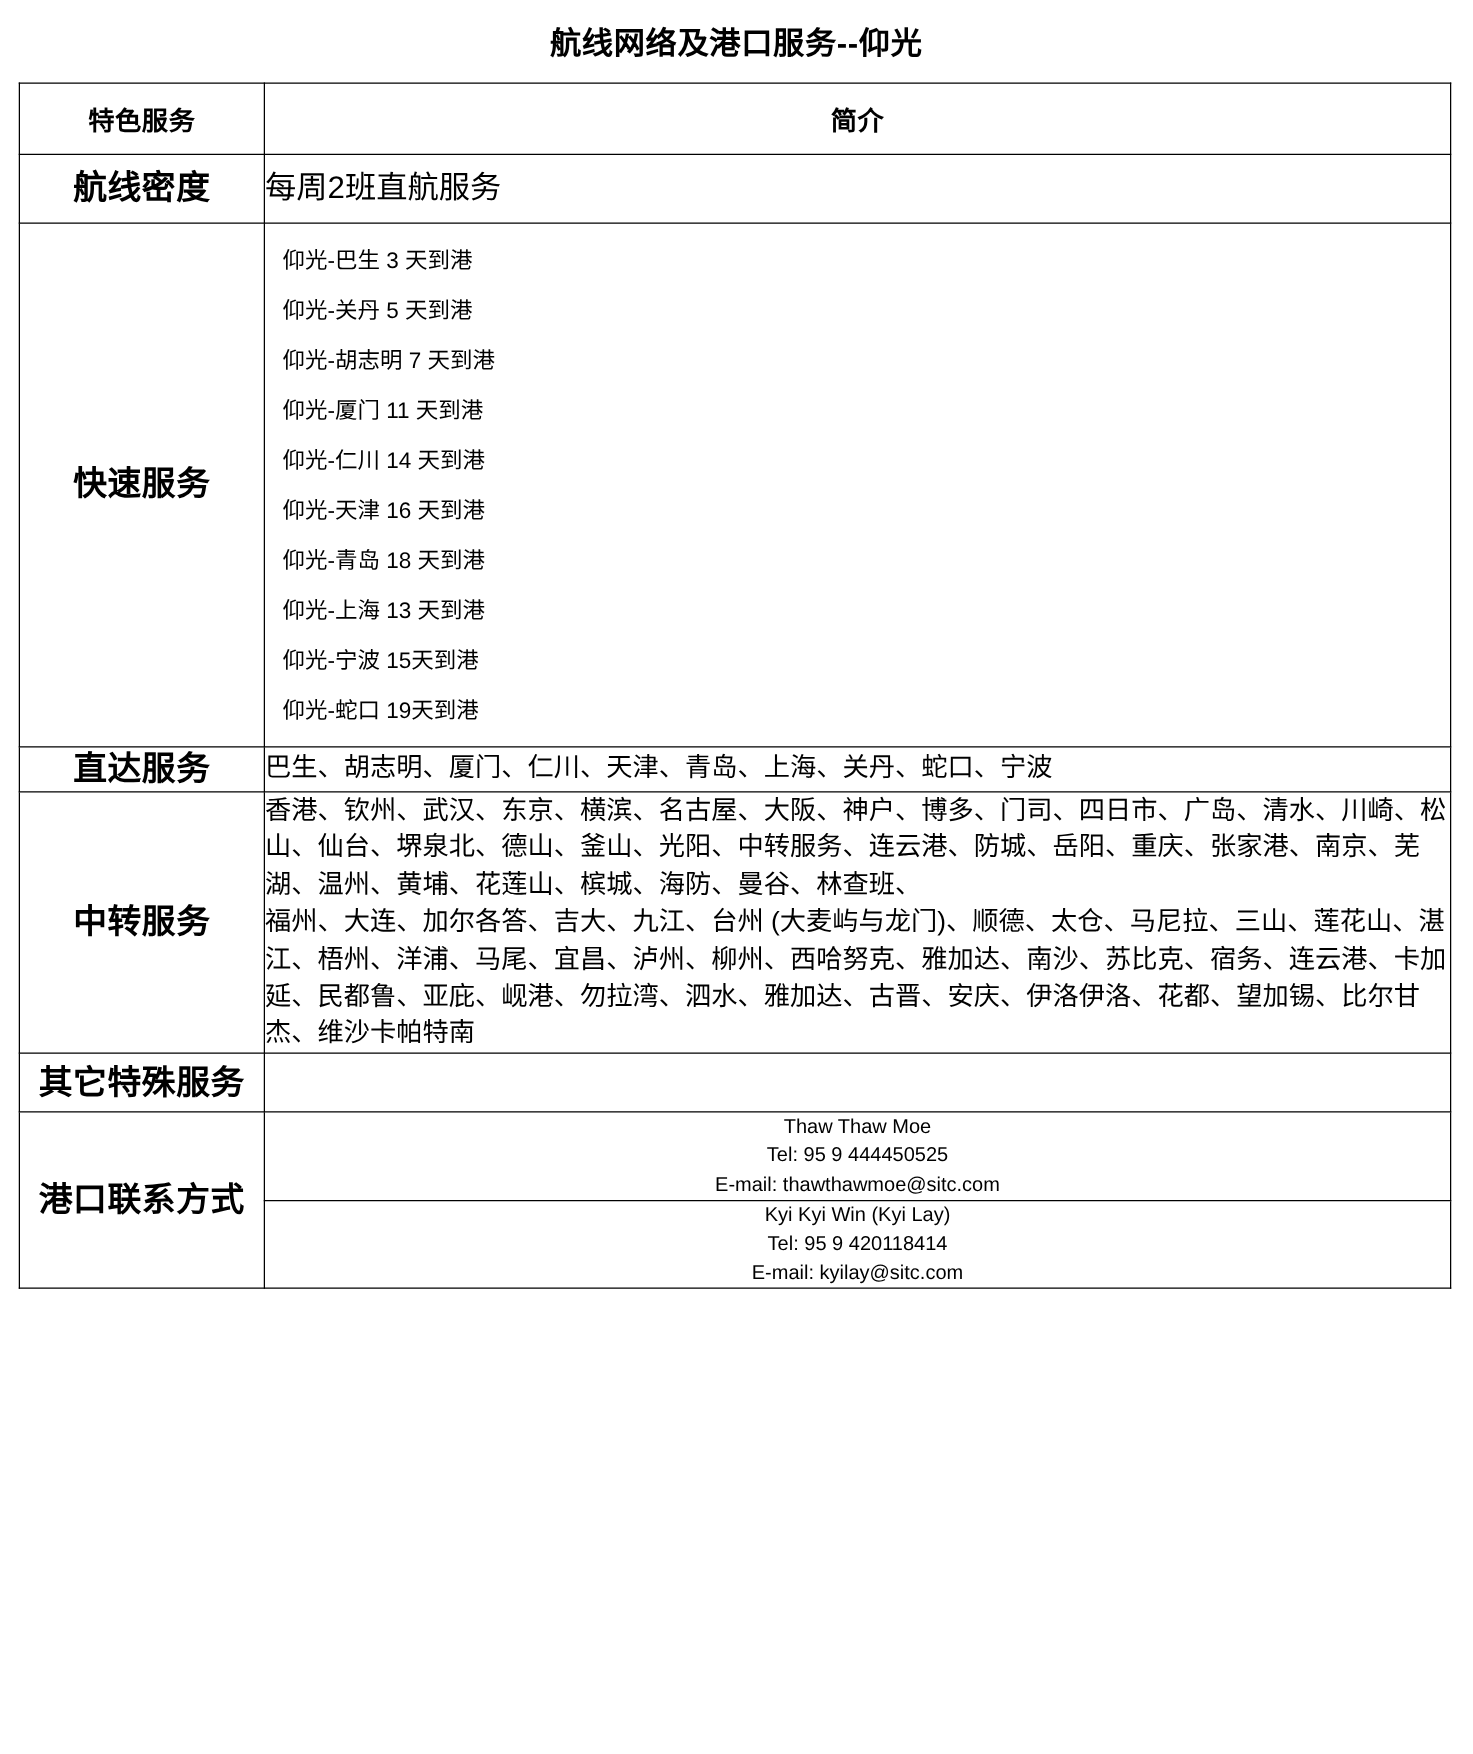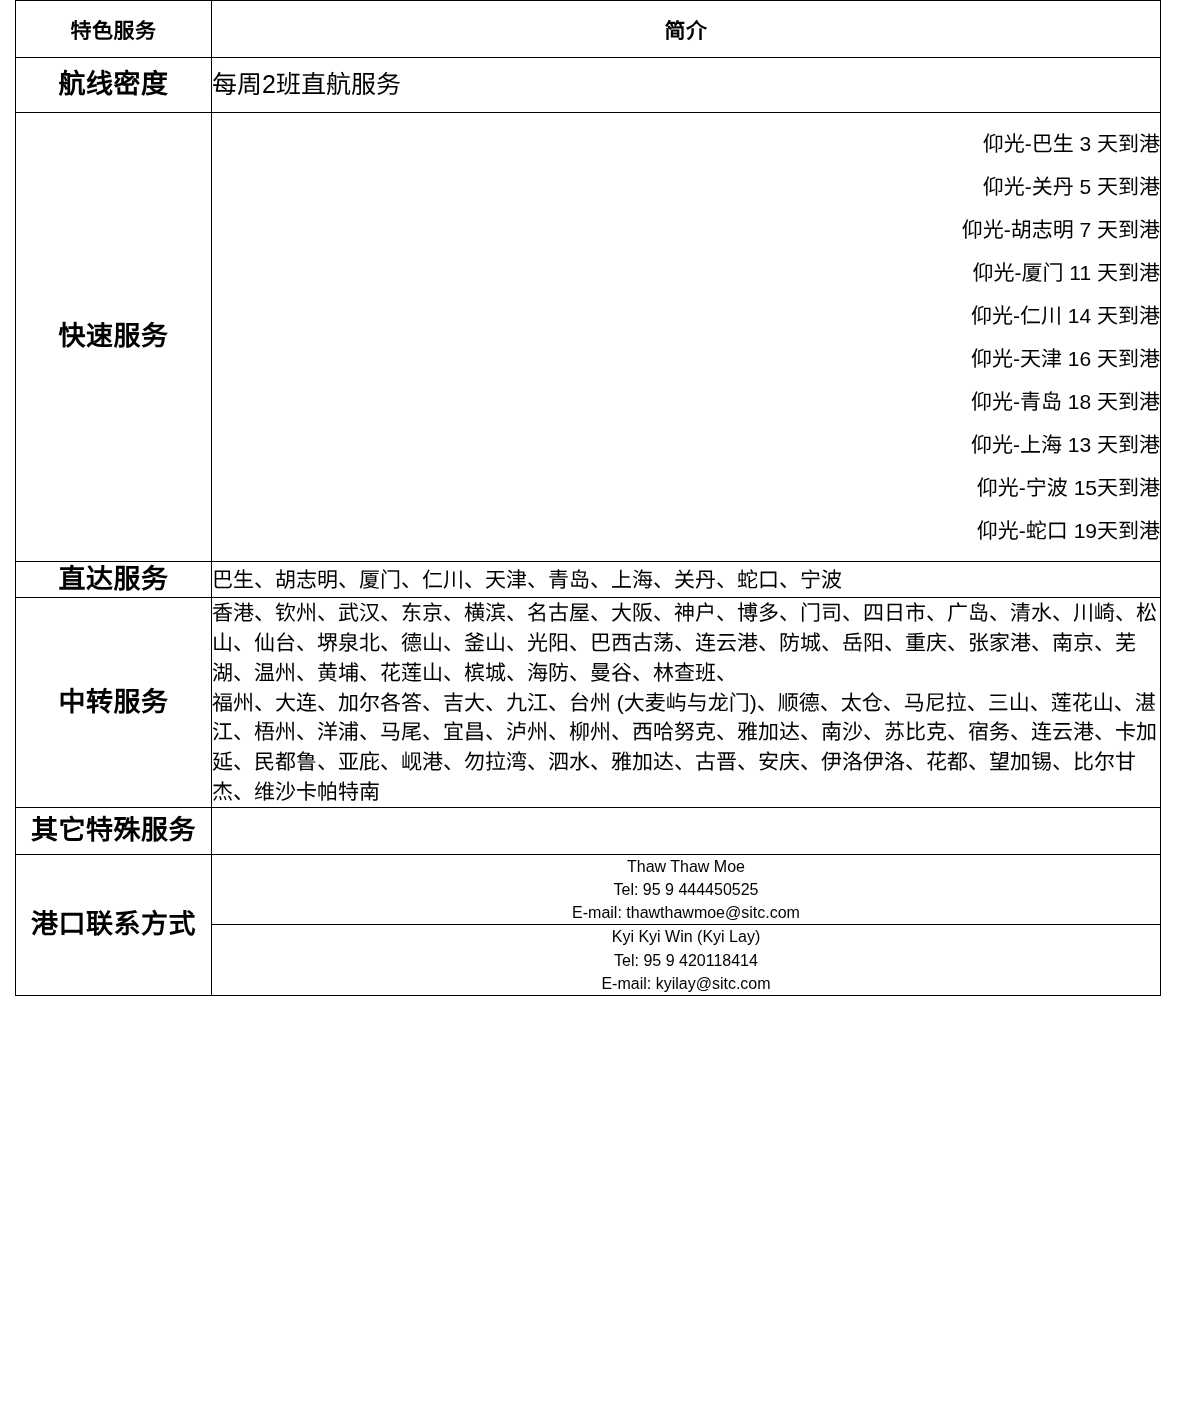--- a/index.html
+++ b/index.html
@@ -72,25 +72,24 @@
   }
   .row-density td { height: 54px; }
   .row-header td { height: 56px; margin-top: 47px; }
 
   .fast-list {
     list-style: none;
     margin: 0;
     padding: 9px 0 9px 14px;
   }
   .fast-list li {
-    font-size: 21px;
+    font-size: 18px;
     line-height: 1.0;
     padding: 11px 0;
     white-space: nowrap;
-    text-align: right;
   }
   .direct-val {
     padding: 16px 0 16px 14px;
     font-size: 21px;
     line-height: 1.3;
   }
   .transit-val {
     padding: 9px 8px 9px 14px;
     font-size: 21px;
     line-height: 1.42;
@@ -108,20 +107,21 @@
     text-align: center;
   }
   .contact-line { white-space: nowrap; }
   .contact-cell { vertical-align: middle; }
 </style>
 </head>
 <body>
 
 <div class="page">
 
+  <div class="doc-title">航线网络及港口服务--仰光</div>
 
   <table class="svc-table">
     <colgroup>
       <col class="c1">
       <col class="c2">
     </colgroup>
     <tbody>
 
       <tr class="row-header">
         <td class="hdr-lbl">特色服务</td>
@@ -152,21 +152,21 @@
       </tr>
 
       <tr>
         <td class="lbl">直达服务</td>
         <td class="direct-val">巴生、胡志明、厦门、仁川、天津、青岛、上海、关丹、蛇口、宁波</td>
       </tr>
 
       <tr>
         <td class="lbl">中转服务</td>
         <td class="transit-val val-top">
-          <p class="transit-para">香港、钦州、武汉、东京、横滨、名古屋、大阪、神户、博多、门司、四日市、广岛、清水、川崎、松山、仙台、堺泉北、德山、釜山、光阳、巴西古荡、连云港、防城、岳阳、重庆、张家港、南京、芜湖、温州、黄埔、花莲山、槟城、海防、曼谷、林查班、</p>
+          <p class="transit-para">香港、钦州、武汉、东京、横滨、名古屋、大阪、神户、博多、门司、四日市、广岛、清水、川崎、松山、仙台、堺泉北、德山、釜山、光阳、中转服务、连云港、防城、岳阳、重庆、张家港、南京、芜湖、温州、黄埔、花莲山、槟城、海防、曼谷、林查班、</p>
           <p class="transit-para">福州、大连、加尔各答、吉大、九江、台州 (大麦屿与龙门)、顺德、太仓、马尼拉、三山、莲花山、湛江、梧州、洋浦、马尾、宜昌、泸州、柳州、西哈努克、雅加达、南沙、苏比克、宿务、连云港、卡加延、民都鲁、亚庇、岘港、勿拉湾、泗水、雅加达、古晋、安庆、伊洛伊洛、花都、望加锡、比尔甘杰、维沙卡帕特南</p>
         </td>
       </tr>
 
       <tr>
         <td class="lbl special-empty">其它特殊服务</td>
         <td class="val special-empty"></td>
       </tr>
 
       <tr>

